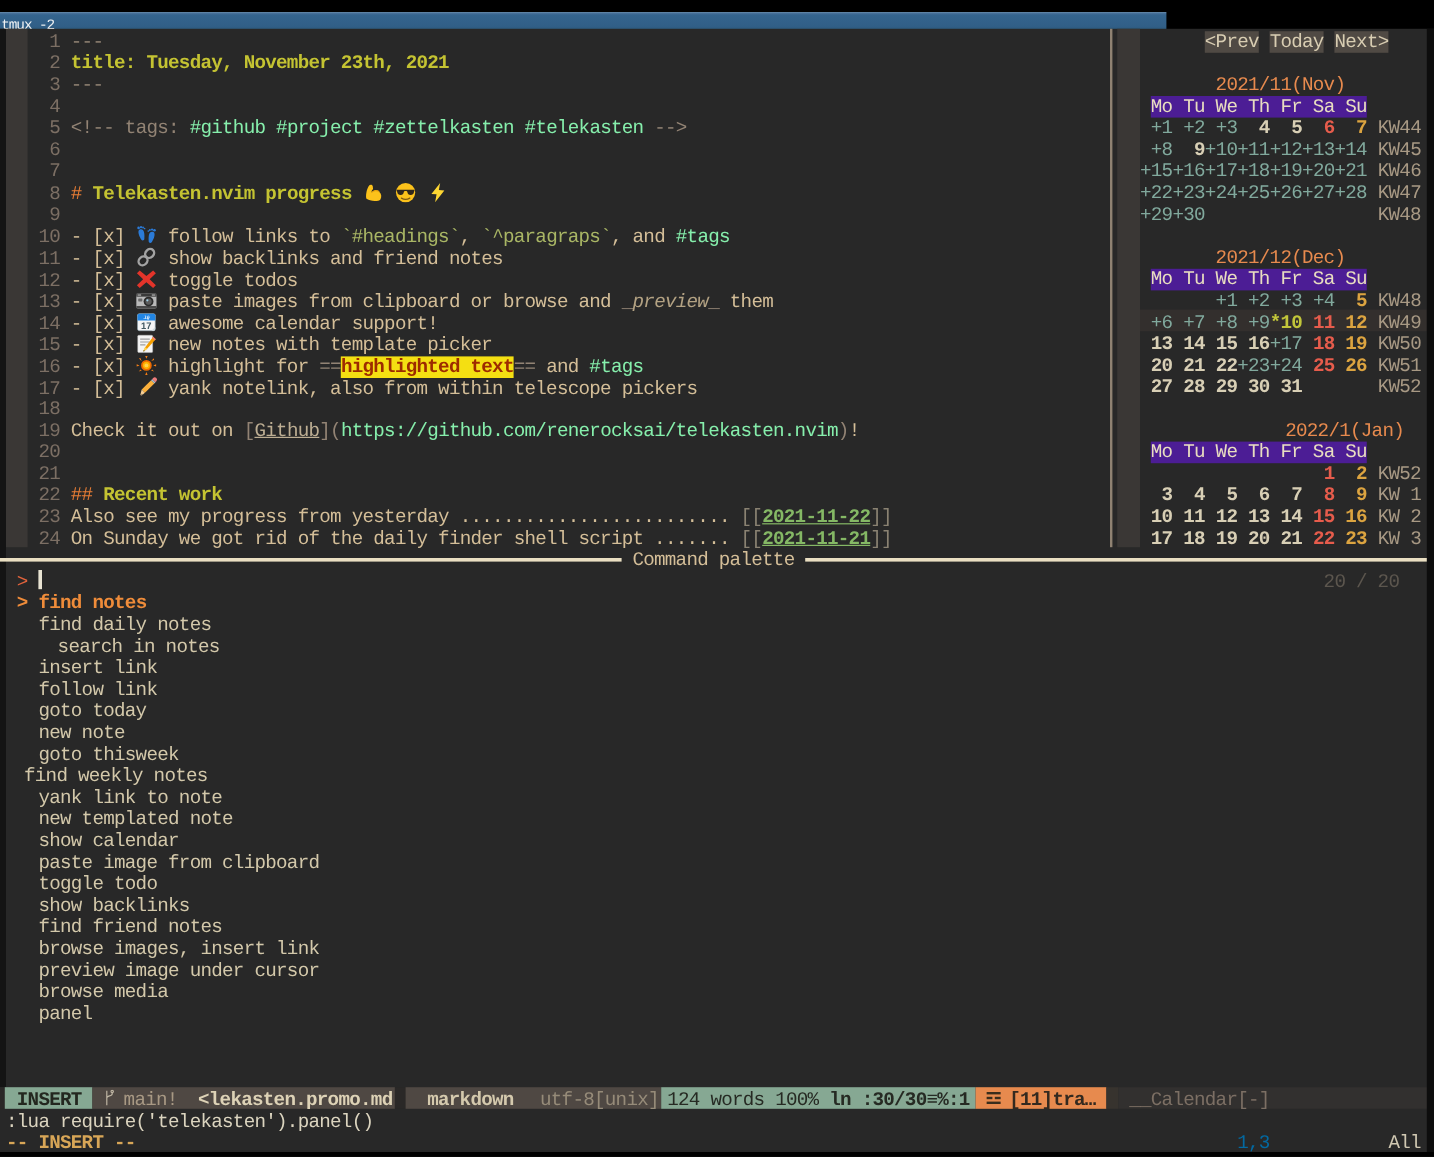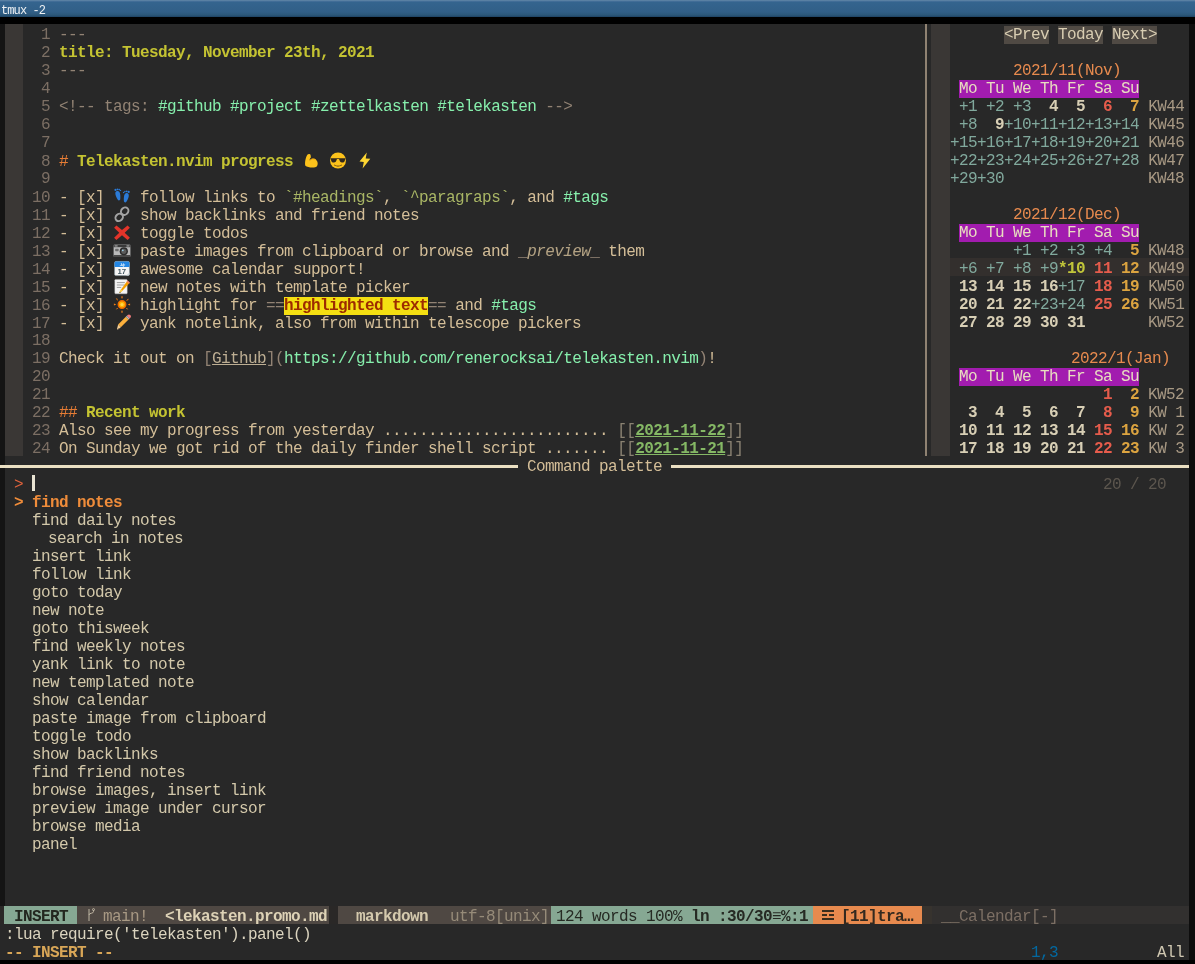--- a/index.html
+++ b/index.html
@@ -15,31 +15,31 @@
 .gr{color:#a9b665}
 .dt{color:#85b865;font-weight:bold;text-decoration:underline}
 .br{color:#8a8272}
 .hl{color:#9d2b00;background:#f4df12;font-weight:bold}
 .te{color:#81a99d}
 .cr{color:#d8cfb5;font-weight:bold}
 .rd{color:#e65c4c;font-weight:bold}
 .ye{color:#dca440;font-weight:bold}
 .kw{color:#a89984}
 .td{color:#c2c63a;font-weight:bold}
-.hd{color:#e8ddc0;background:#a21caf}
+.hd{color:#e8ddc0;background:#4c1d95}
 .btn{color:#d8cdb2;background:#504a44}
 .cto{color:#e78a4e}
 .itm{color:#d3c8aa}
 .sel{color:#ef8c3a;font-weight:bold}
 .pr{color:#e2633c}
 .gh{color:#bdae93;text-decoration:underline}
 .pv{color:#b3a283;font-style:italic}
 svg.em{display:inline-block;width:18px;height:17px;vertical-align:-3px}
 </style></head><body>
-<div class="abs" style="left:0;top:0;width:1195px;height:17px;background:linear-gradient(#6b8fab 0px,#48719b 1px,#34648e 2.5px,#315f87 12px,#2b5779 15px,#1e4263 17px)">
+<div class="abs" style="left:0;top:10px;width:972px;height:17px;background:linear-gradient(#6b8fab 0px,#48719b 1px,#34648e 2.5px,#315f87 12px,#2b5779 15px,#1e4263 17px)">
     <span style="position:absolute;left:1px;top:1.5px;font-size:12px;letter-spacing:-0.9px;color:#eef1f3">tmux&nbsp;-2</span>
   </div>
 <div class="abs" style="left:0;top:24px;width:1195px;height:936px;background:#282828"></div>
 <div class="abs" style="left:0;top:24px;width:5px;height:882px;background:#141414"></div>
 <div class="abs" style="left:5px;top:24px;width:18px;height:432px;background:#3a3735"></div>
 <div class="abs" style="left:925px;top:24px;width:2px;height:432px;background:#8f8272"></div>
 <div class="abs" style="left:931px;top:24px;width:19px;height:432px;background:#3a3735"></div>
 <div class="abs" style="left:950px;top:258px;width:239px;height:18px;background:#332F2D"></div>
 <div class="row" style="top:25.5px;left:5px"><span class="ln">    1 </span><span class="gy">---</span></div>
 <div class="row" style="top:43.5px;left:5px"><span class="ln">    2 </span><span class="ti">title: Tuesday, November 23th, 2021</span></div>
@@ -158,21 +158,21 @@
 <div class="abs" style="left:32px;top:475px;width:2.5px;height:16px;background:#e8e3d2"></div>
 <div class="row" style="top:475.5px;left:1103px"><span style="color:#5c564e">20 / 20</span></div>
 <div class="row" style="top:493.5px;left:5px"> <span class="sel">&gt;</span> <span class="sel">find notes</span></div>
 <div class="row" style="top:511.5px;left:32px"><span class="itm">find daily notes</span></div>
 <div class="row" style="top:529.5px;left:48px"><span class="itm">search in notes</span></div>
 <div class="row" style="top:547.5px;left:32px"><span class="itm">insert link</span></div>
 <div class="row" style="top:565.5px;left:32px"><span class="itm">follow link</span></div>
 <div class="row" style="top:583.5px;left:32px"><span class="itm">goto today</span></div>
 <div class="row" style="top:601.5px;left:32px"><span class="itm">new note</span></div>
 <div class="row" style="top:619.5px;left:32px"><span class="itm">goto thisweek</span></div>
-<div class="row" style="top:637.5px;left:32px"><span class="itm">find weekly notes</span></div>
+<div class="row" style="top:637.5px;left:20px"><span class="itm">find weekly notes</span></div>
 <div class="row" style="top:655.5px;left:32px"><span class="itm">yank link to note</span></div>
 <div class="row" style="top:673.5px;left:32px"><span class="itm">new templated note</span></div>
 <div class="row" style="top:691.5px;left:32px"><span class="itm">show calendar</span></div>
 <div class="row" style="top:709.5px;left:32px"><span class="itm">paste image from clipboard</span></div>
 <div class="row" style="top:727.5px;left:32px"><span class="itm">toggle todo</span></div>
 <div class="row" style="top:745.5px;left:32px"><span class="itm">show backlinks</span></div>
 <div class="row" style="top:763.5px;left:32px"><span class="itm">find friend notes</span></div>
 <div class="row" style="top:781.5px;left:32px"><span class="itm">browse images, insert link</span></div>
 <div class="row" style="top:799.5px;left:32px"><span class="itm">preview image under cursor</span></div>
 <div class="row" style="top:817.5px;left:32px"><span class="itm">browse media</span></div>

